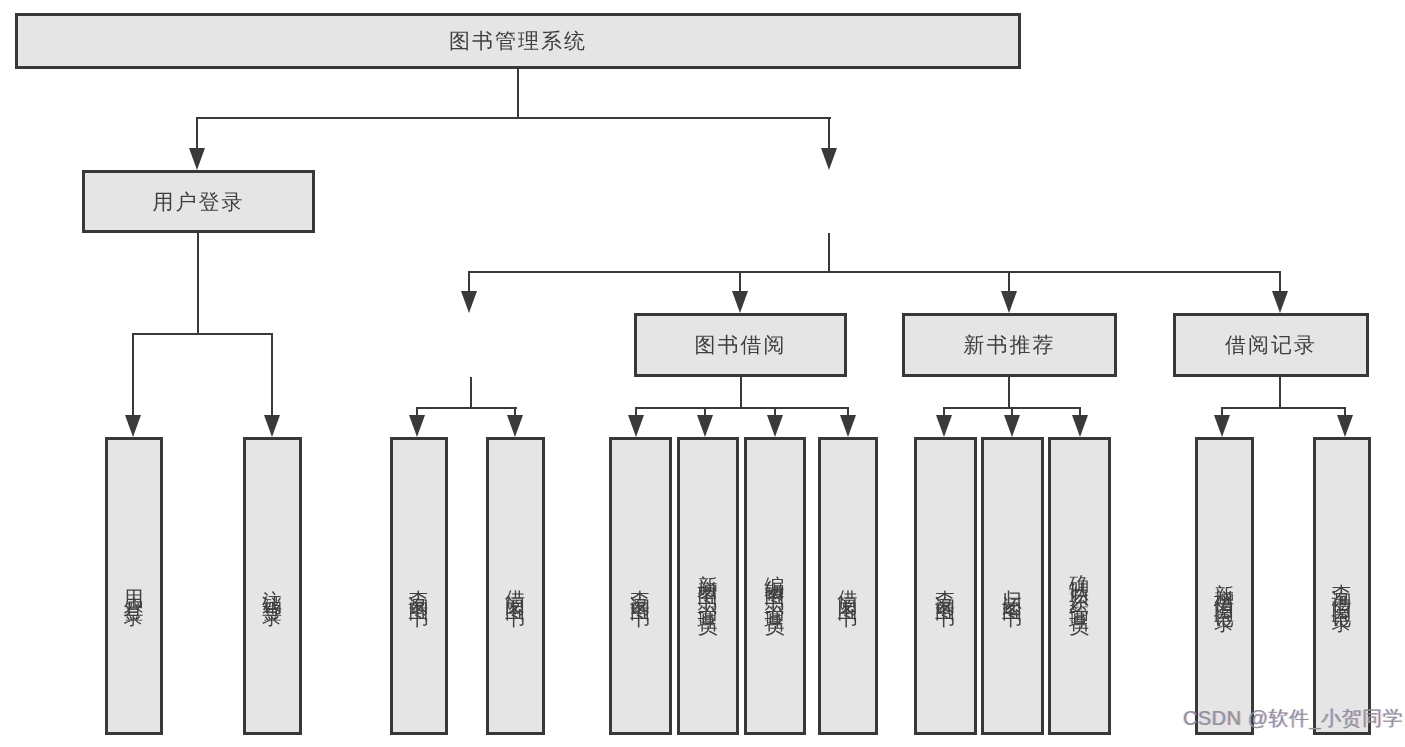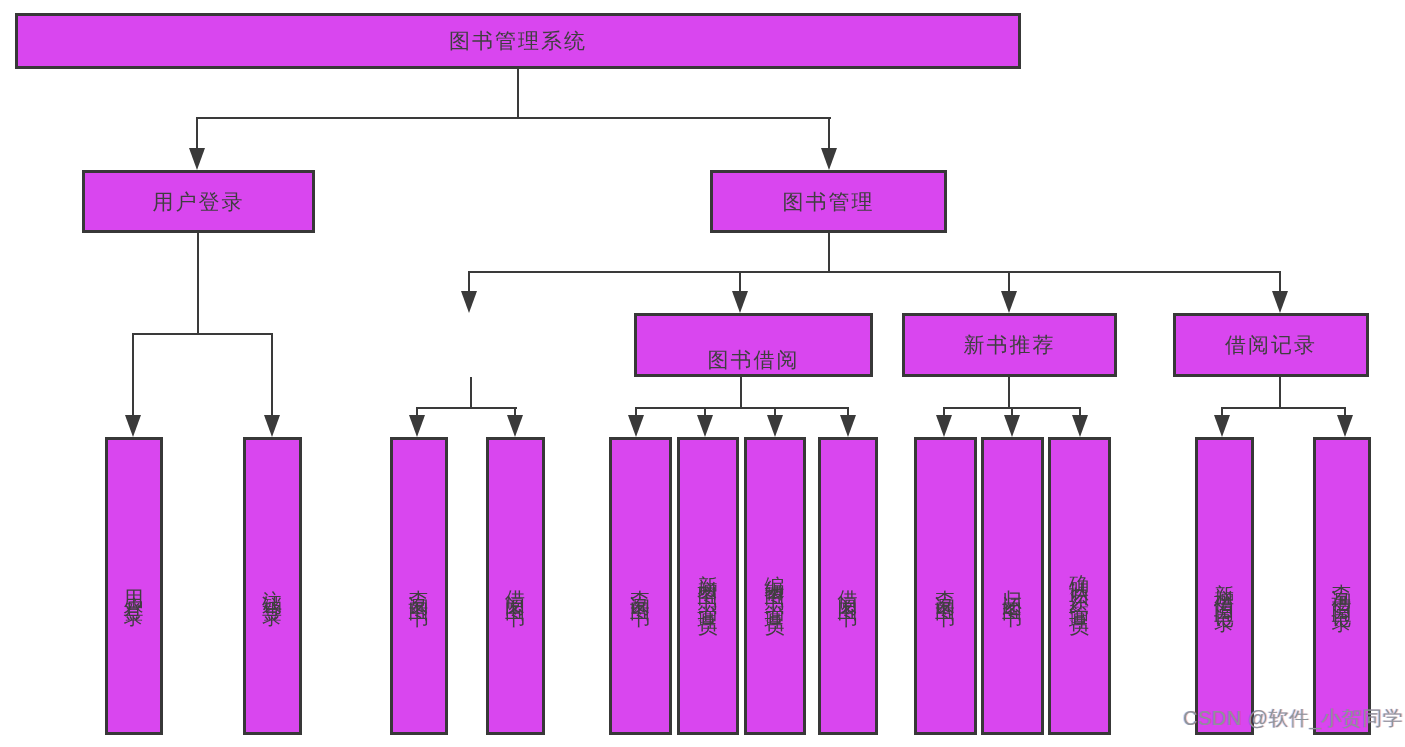--- a/index.html
+++ b/index.html
@@ -1,18 +1,18 @@
 <!DOCTYPE html>
 <html><head>
 <meta charset="utf-8">
 <style>
   html,body{margin:0;padding:0;background:#ffffff;}
   body{font-family:"Liberation Sans","DejaVu Sans",sans-serif;}
   .canvas{position:relative;width:1405px;height:747px;background:#ffffff;overflow:hidden;}
-  .box{position:absolute;box-sizing:border-box;background:#d946ef;border:3px solid #383838;
+  .box{position:absolute;box-sizing:border-box;background:#e5e5e5;border:3px solid #383838;
        display:flex;align-items:center;justify-content:center;color:#3f3f3f;z-index:2;}
   .hlabel{font-size:21px;letter-spacing:2px;white-space:nowrap;}
   .vlabel{writing-mode:vertical-rl;font-size:20px;letter-spacing:6px;line-height:1.1;white-space:nowrap;}
   .ln{position:absolute;background:#3a3a3a;z-index:1;}
   .ar{position:absolute;width:0;height:0;border-left:8px solid transparent;
       border-right:8px solid transparent;border-top:22px solid #3a3a3a;z-index:1;}
   .watermark{position:absolute;left:1183px;top:705px;font-size:20px;color:#8e949a;
       letter-spacing:0.5px;z-index:5;white-space:nowrap;
       text-shadow:1px 0 rgba(230,60,60,0.25),-1px 0 rgba(60,90,230,0.25);}
 </style>
@@ -21,25 +21,22 @@
 
 <div class="canvas">
 
   <div class="box" style="left:15px;top:13px;width:1006px;height:56px;">
     <span class="hlabel">图书管理系统</span>
   </div>
 
   <div class="box" style="left:82px;top:170px;width:233px;height:63px;">
     <span class="hlabel">用户登录</span>
   </div>
-  <div class="box" style="left:710px;top:170px;width:237px;height:63px;">
-    <span class="hlabel">图书管理</span>
-  </div>
 
-  <div class="box" style="left:634px;top:313px;width:239px;height:64px;align-items:flex-end;">
+  <div class="box" style="left:634px;top:313px;width:213px;height:64px;">
     <span class="hlabel">图书借阅</span>
   </div>
   <div class="box" style="left:902px;top:313px;width:215px;height:64px;">
     <span class="hlabel">新书推荐</span>
   </div>
   <div class="box" style="left:1173px;top:313px;width:196px;height:64px;">
     <span class="hlabel">借阅记录</span>
   </div>
 
   <div class="box" style="left:105px;top:437px;width:58px;height:298px;">

